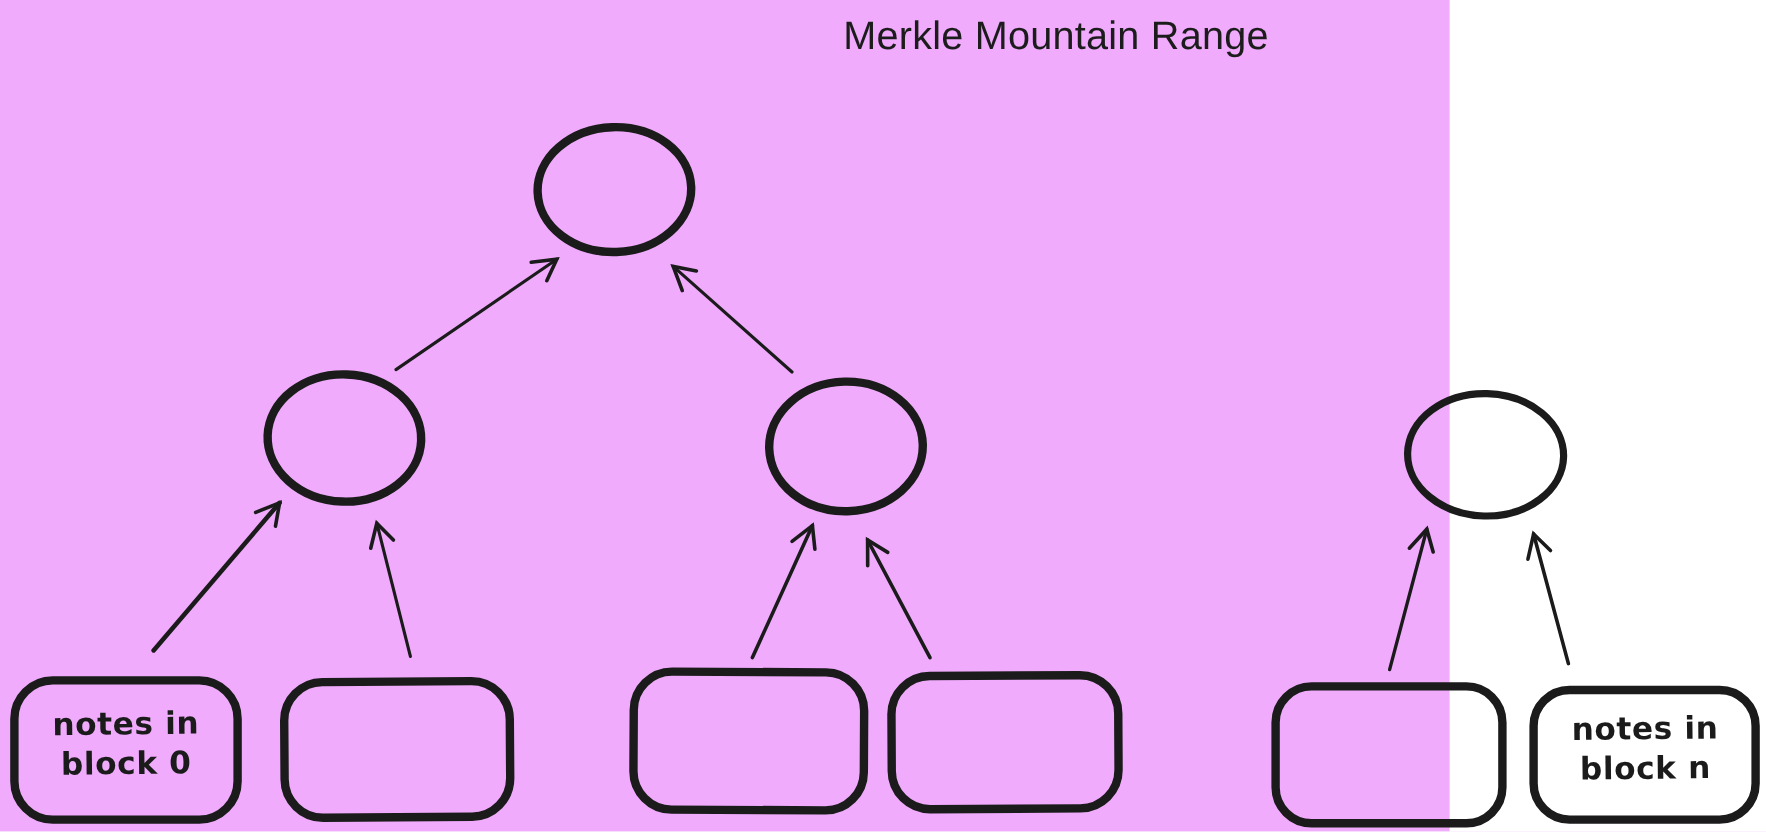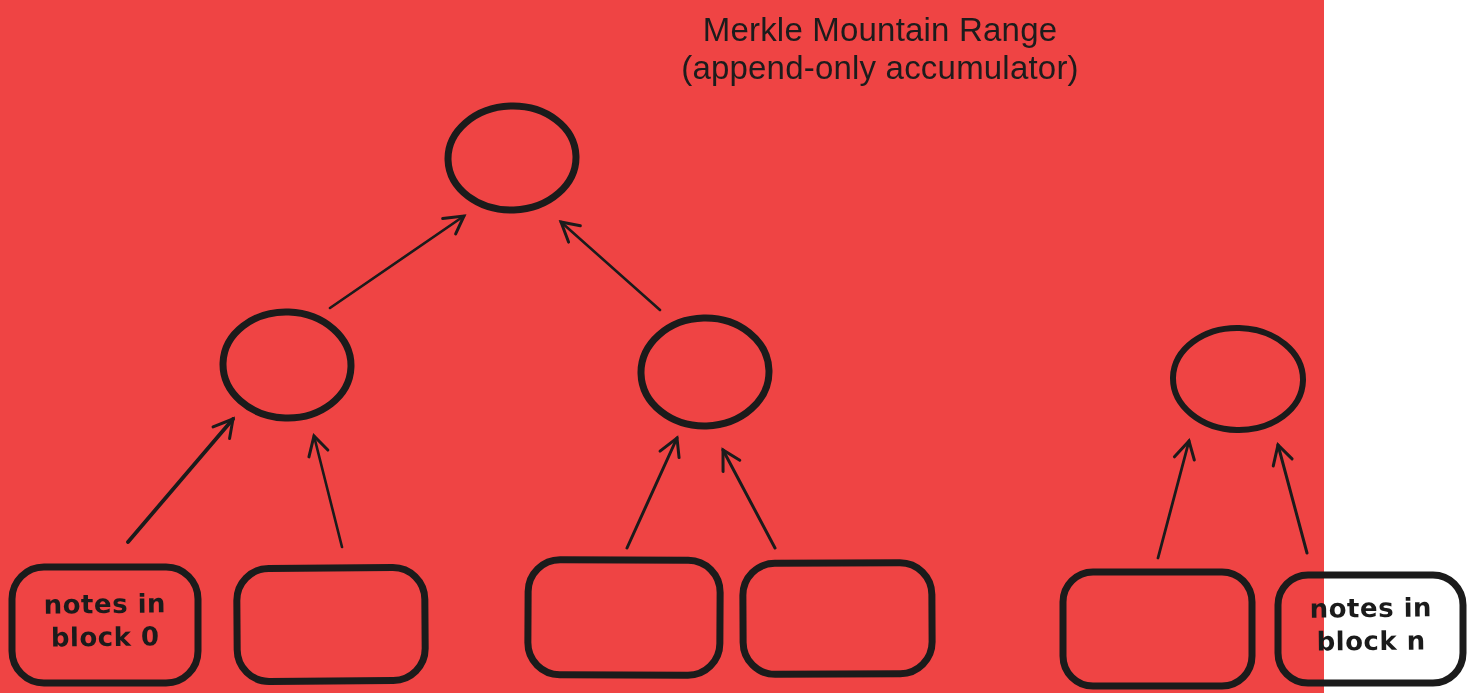--- a/index.html
+++ b/index.html
@@ -5,23 +5,23 @@
   html, body {
     margin: 0;
     padding: 0;
     background: #ffffff;
     width: 1472px;
     height: 693px;
     overflow: hidden;
   }
   .stage {
     position: relative;
-    width: 1324px;
+    width: 1208px;
     height: 693px;
-    background: #ef4444;
+    background: #f0abfc;
     font-family: "Liberation Sans", sans-serif;
   }
   .diagram-svg {
     position: absolute;
     left: 0;
     top: 0;
     width: 1472px;
     height: 693px;
   }
   .title {
@@ -68,21 +68,20 @@
     stroke-linecap: round;
   }
 </style>
 </head>
 <body>
 
 <div class="stage">
 
   <div class="title">
     <div>Merkle Mountain Range</div>
-    <div>(append-only accumulator)</div>
   </div>
 
   <svg class="diagram-svg" viewBox="0 0 1472 693">
     <defs>
       <marker id="ah" markerUnits="userSpaceOnUse" markerWidth="60" markerHeight="60" refX="0" refY="0" orient="auto" overflow="visible">
         <path d="M -19 -10 L 0 0 L -17 10" fill="none" stroke="#1b1b1b" stroke-width="3" stroke-linecap="round"></path>
       </marker>
     </defs>
 
     <ellipse class="node" cx="512" cy="158" rx="64" ry="52" stroke-width="7" transform="rotate(-2 512 158)"></ellipse>

